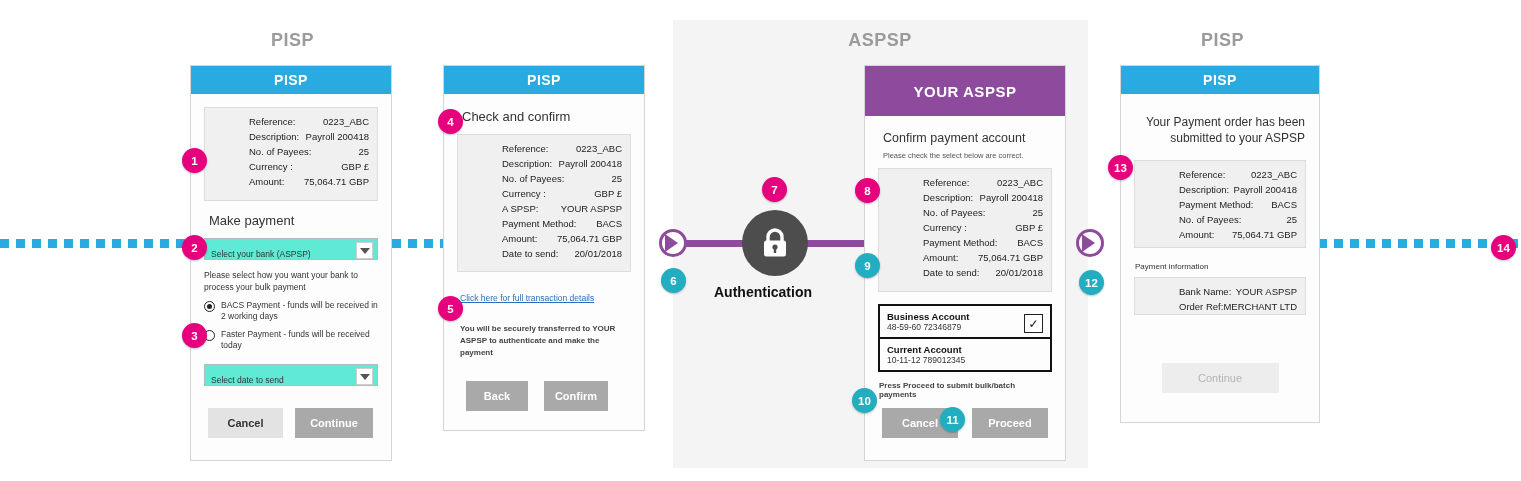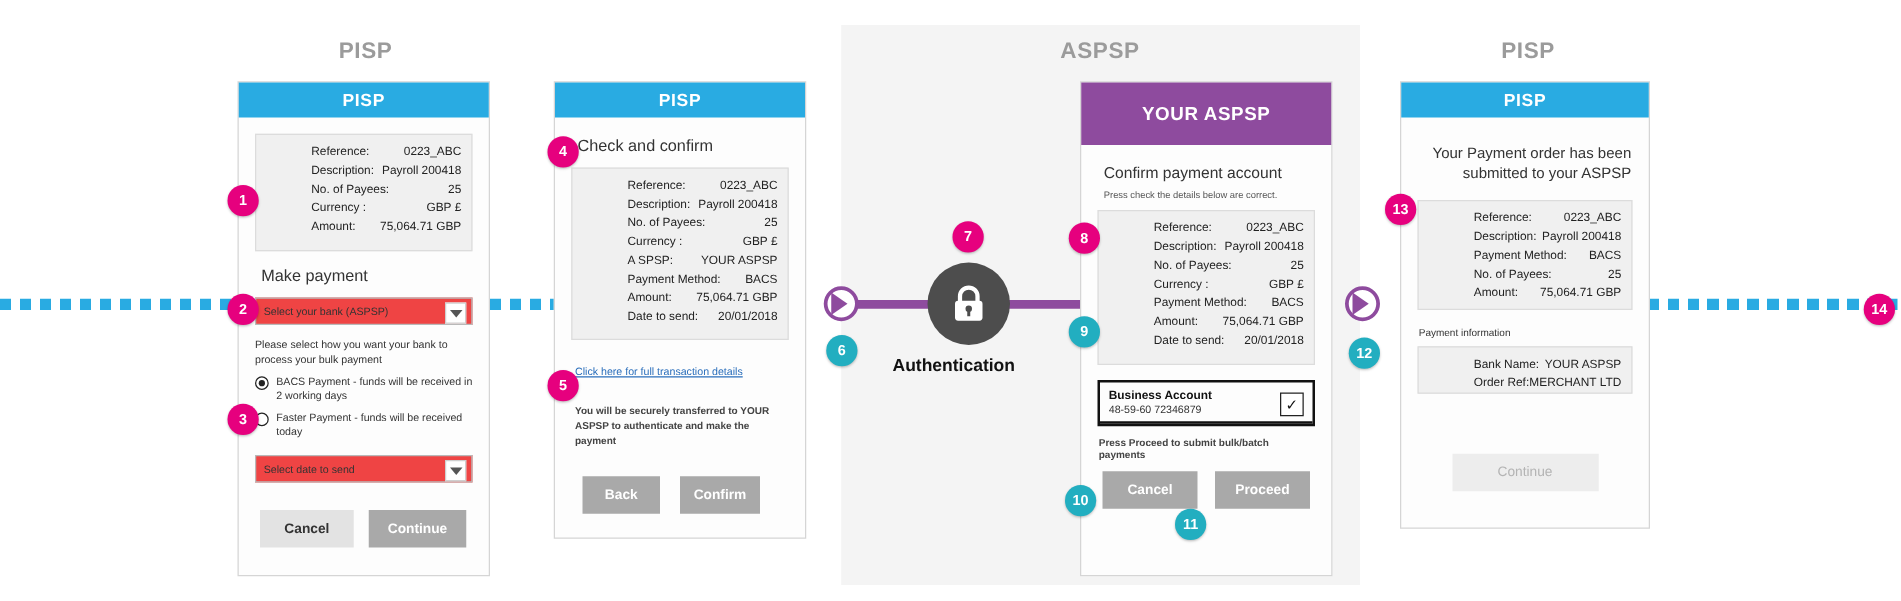--- a/index.html
+++ b/index.html
@@ -37,21 +37,21 @@
   }
   .kv { display:flex; justify-content:space-between; font-size:9.5px; color:#222; line-height:15px; }
   .kv .k { font-weight:normal;margin-left:36px; }
   .kv .v { font-weight:normal; }
 
   .heading { font-size:13px; color:#333; }
   .small { font-size:8.5px; color:#333; }
   .tiny { font-size:8px; color:#444; }
 
   .select {
-    border:1px solid #b9b9b9; background:#ef4444; height:22px; display:flex; align-items:center;
+    border:1px solid #b9b9b9; background:#5eead4; height:22px; display:flex; align-items:flex-end;
     padding-left:6px; font-size:8.5px; color:#333; position:relative; box-sizing:border-box;
   }
   .select .caret {
     position:absolute; right:4px; top:3px; width:15px; height:15px; background:#fff;
     border:1px solid #cfcfcf; display:flex; align-items:center; justify-content:center;
   }
   .caret-glyph { width:0; height:0; border-left:5px solid transparent; border-right:5px solid transparent; border-top:6px solid #555; }
 
   .radio-row { display:flex; align-items:flex-start; gap:6px; margin-top:7px; }
   .radio {
@@ -249,21 +249,21 @@
     <circle cx="15" cy="20" r="2.6" fill="#4d4d4d"></circle>
     <rect x="13.8" y="20" width="2.4" height="6" fill="#4d4d4d"></rect>
   </svg>
 </div>
 <div class="auth-label" style="left:714px; top:284px;">Authentication</div>
 
 <div class="card" style="left:864px; top:65px; width:202px; height:396px;">
   <div class="card-header purple">YOUR ASPSP</div>
 
   <div class="heading" style="margin:15px 0 0 18px; font-size:12.5px;">Confirm payment account</div>
-  <div class="tiny" style="margin:6px 0 0 18px; font-size:7.5px; color:#555;">Press check the details below are correct.</div>
+  <div class="tiny" style="margin:6px 0 0 18px; font-size:7.5px; color:#555;">Please check the select below are correct.</div>
 
   <div class="panel" style="margin:8px 13px 0 13px; height:124px;">
     <div class="kv">
       <span class="k">Reference:</span>
       <span class="v">0223_ABC</span>
     </div>
     <div class="kv">
       <span class="k">Description:</span>
       <span class="v">Payroll 200418</span>
     </div>
@@ -289,20 +289,24 @@
     </div>
   </div>
 
   <div class="acct-box" style="margin:12px 13px 0 13px;">
     <div class="acct-row">
       <div class="acct-name">Business Account</div>
       <div class="acct-num">48-59-60   72346879</div>
       <div class="tickbox">✓</div>
     </div>
     <div class="acct-div"></div>
+    <div class="acct-row">
+      <div class="acct-name">Current Account</div>
+      <div class="acct-num">10-11-12   789012345</div>
+    </div>
   </div>
 
   <div class="tiny" style="margin:9px 13px 0 14px; font-size:8px; font-weight:bold;">Press Proceed to submit bulk/batch payments</div>
 
   <div style="display:flex; gap:14px; margin:9px 13px 0 17px;">
     <div class="btn" style="width:76px;">Cancel</div>
     <div class="btn" style="width:76px;">Proceed</div>
   </div>
 </div>
 

